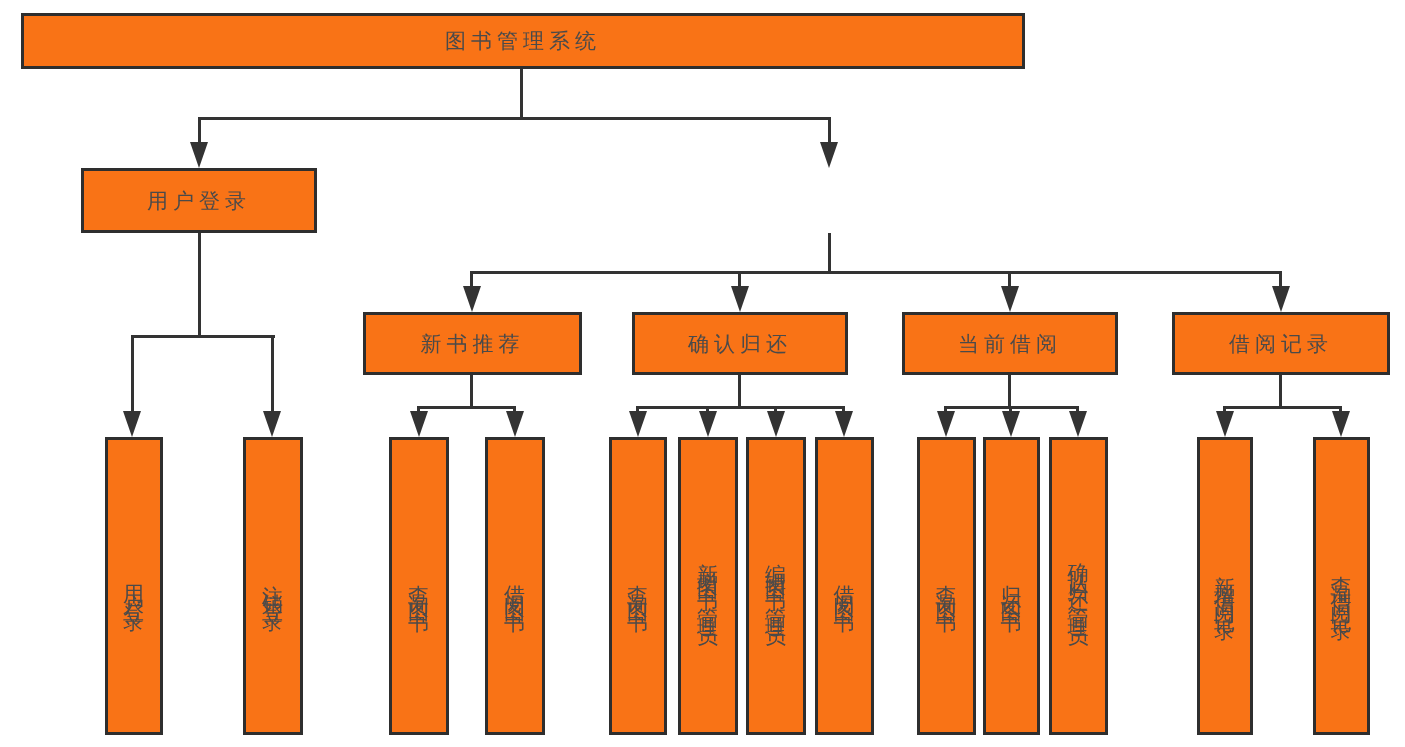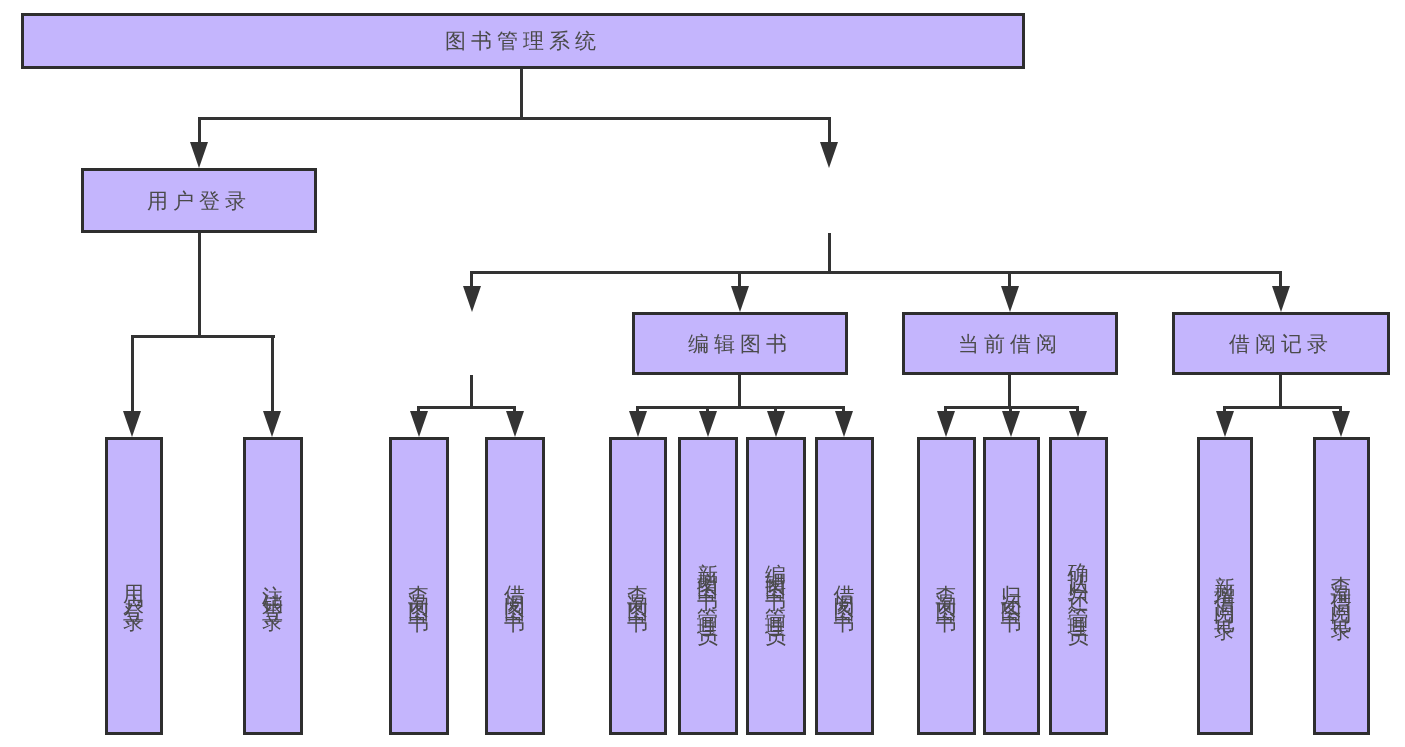--- a/index.html
+++ b/index.html
@@ -7,21 +7,21 @@
   #stage{
     position:relative;
     width:1405px;height:747px;
     background:#ffffff;
     overflow:hidden;
   }
   .box{
     position:absolute;
     box-sizing:border-box;
     border:3px solid #2e2e2e;
-    background:#c4b5fd;
+    background:#f97316;
     display:flex;
     align-items:center;
     justify-content:center;
     color:#4a4a4a;
   }
   .h-label{
     font-size:21px;
     letter-spacing:5px;
     white-space:nowrap;
     color:#4a4a4a;
@@ -89,22 +89,25 @@
   <div class="hline" style="left:470px;top:271px;width:812px;"></div>
   <div class="stem" style="left:470px;top:271px;height:15px;"></div>
   <div class="arrow" style="left:463px;top:286px;"></div>
   <div class="stem" style="left:738px;top:271px;height:15px;"></div>
   <div class="arrow" style="left:731px;top:286px;"></div>
   <div class="stem" style="left:1008px;top:271px;height:15px;"></div>
   <div class="arrow" style="left:1001px;top:286px;"></div>
   <div class="stem" style="left:1279px;top:271px;height:15px;"></div>
   <div class="arrow" style="left:1272px;top:286px;"></div>
 
+  <div class="box" style="left:363px;top:312px;width:219px;height:63px;">
+    <span class="h-label">新书推荐</span>
+  </div>
   <div class="box" style="left:632px;top:312px;width:216px;height:63px;">
-    <span class="h-label">编辑图书</span>
+    <span class="h-label">确认归还</span>
   </div>
   <div class="box" style="left:902px;top:312px;width:216px;height:63px;">
     <span class="h-label">当前借阅</span>
   </div>
   <div class="box" style="left:1172px;top:312px;width:218px;height:63px;">
     <span class="h-label">借阅记录</span>
   </div>
 
   <div class="vline" style="left:470px;top:375px;height:31px;"></div>
   <div class="hline" style="left:417px;top:406px;width:99px;"></div>

